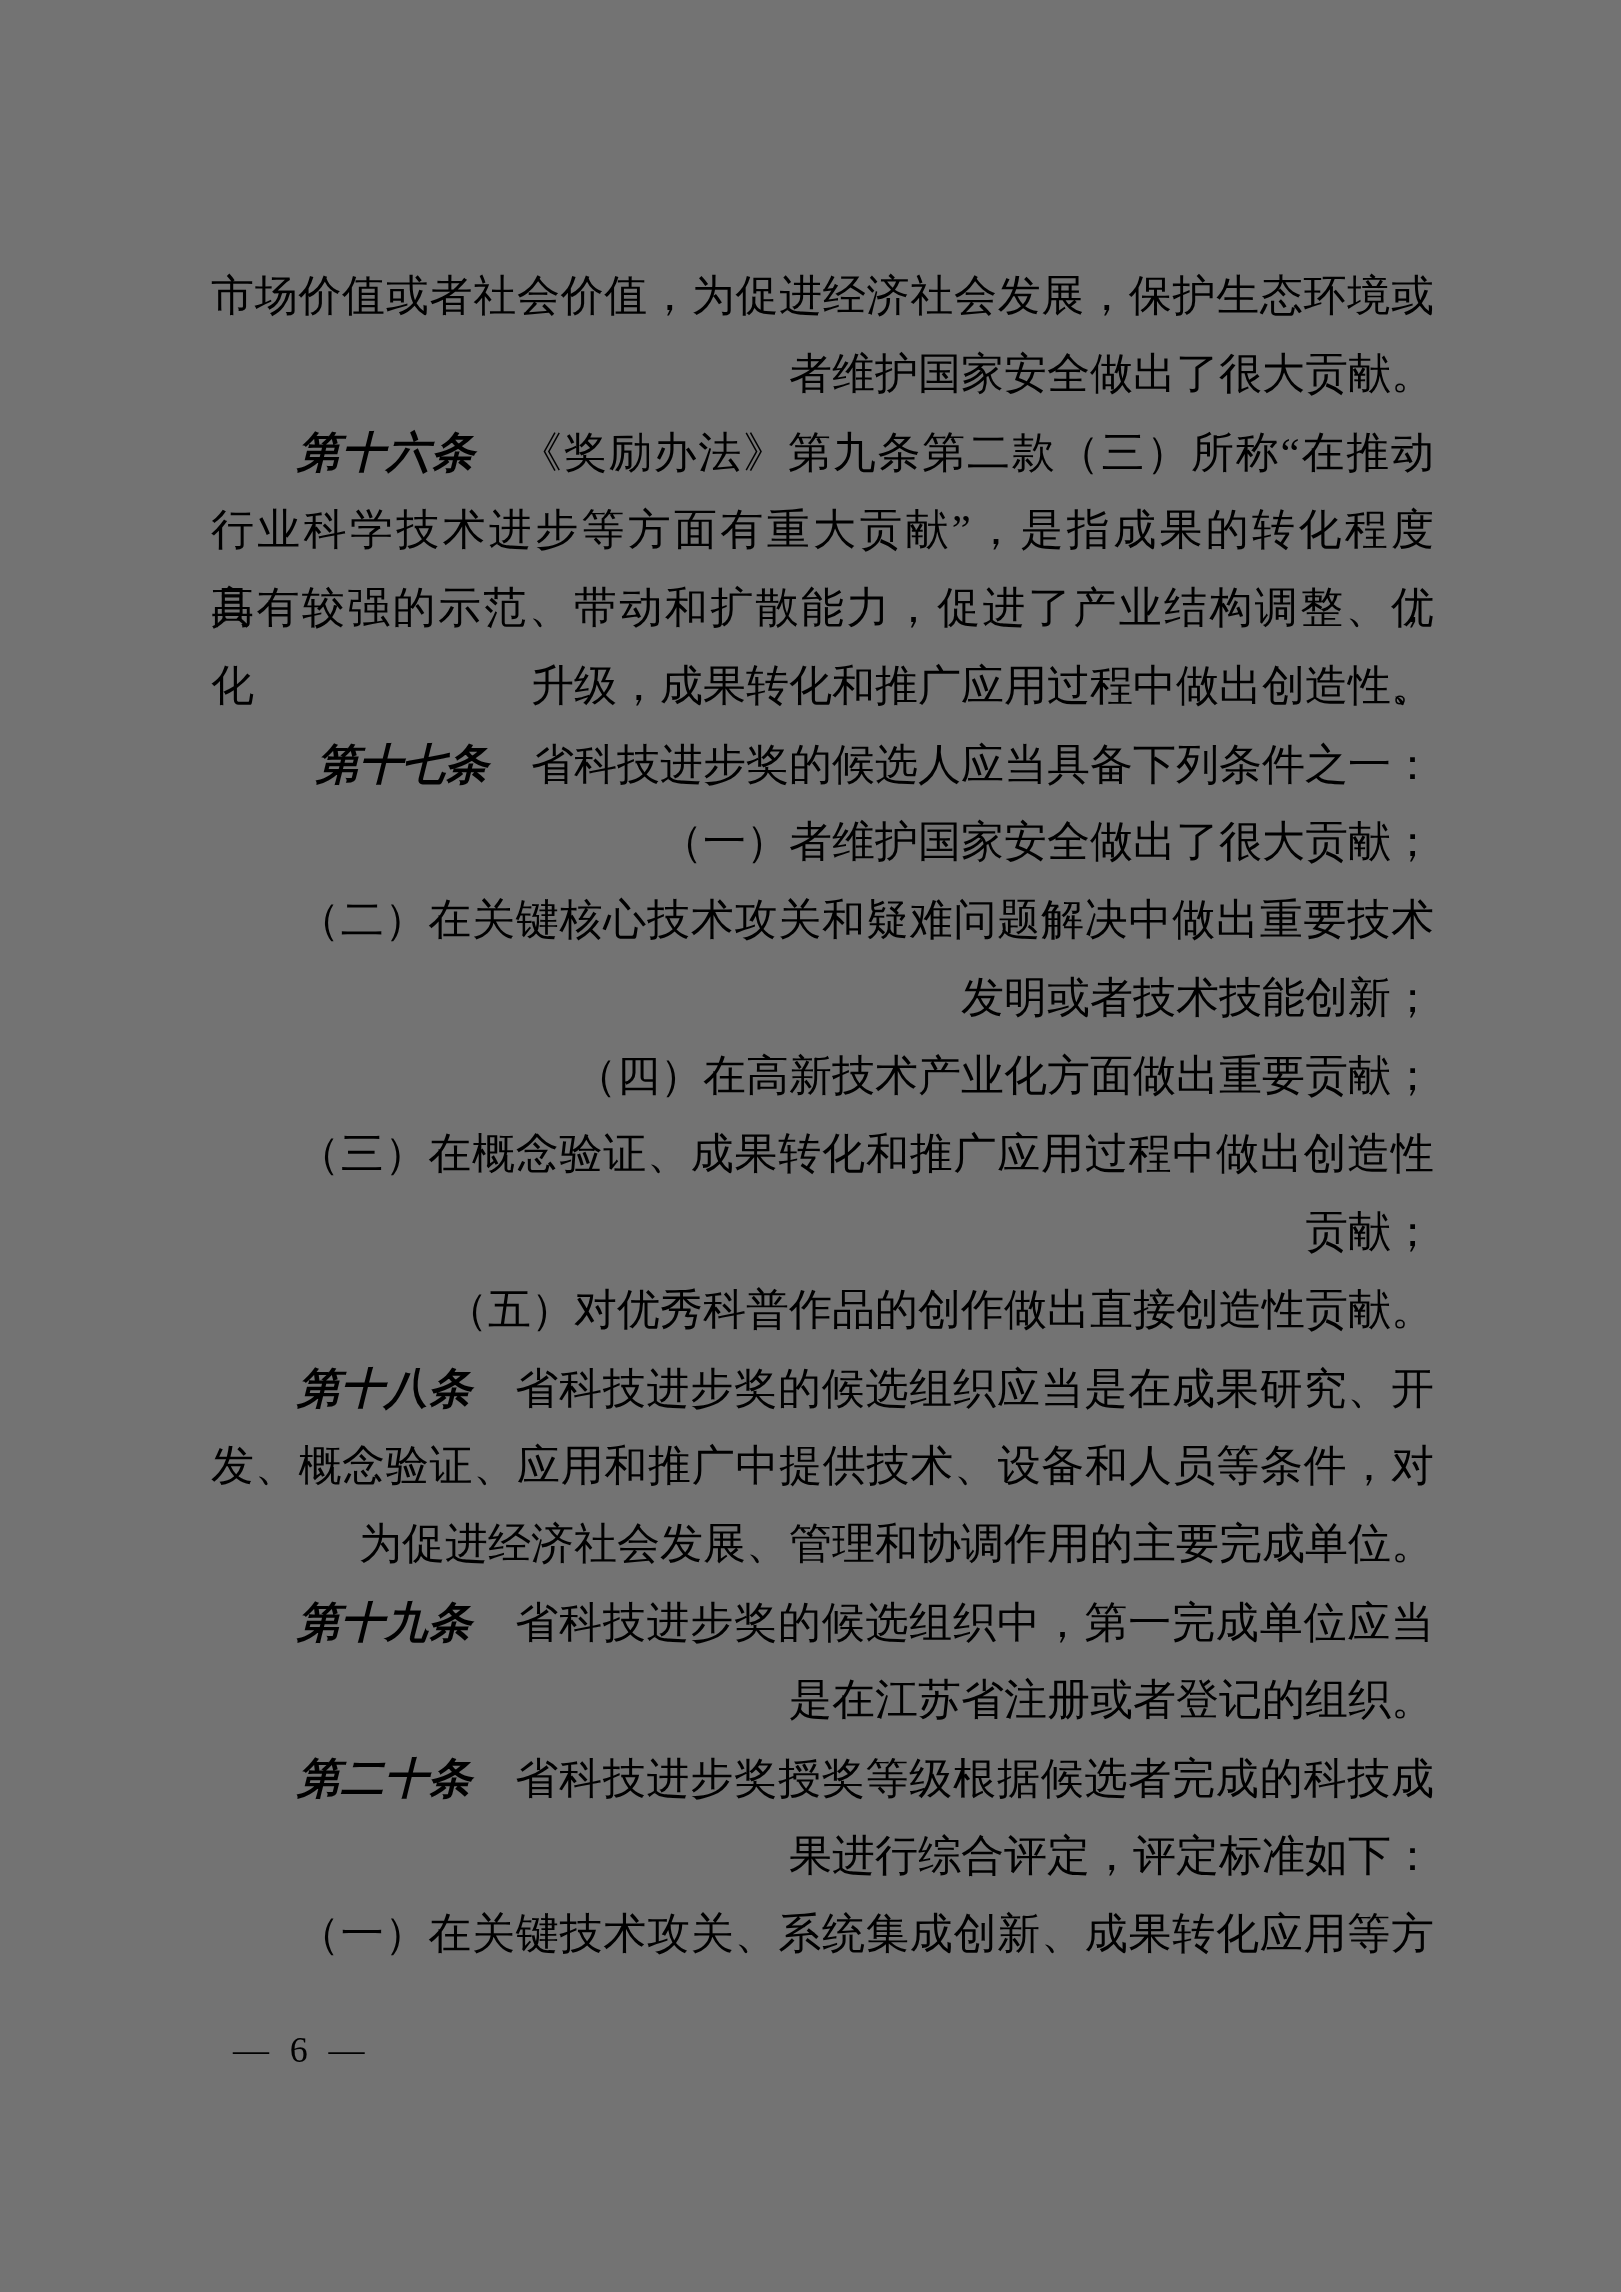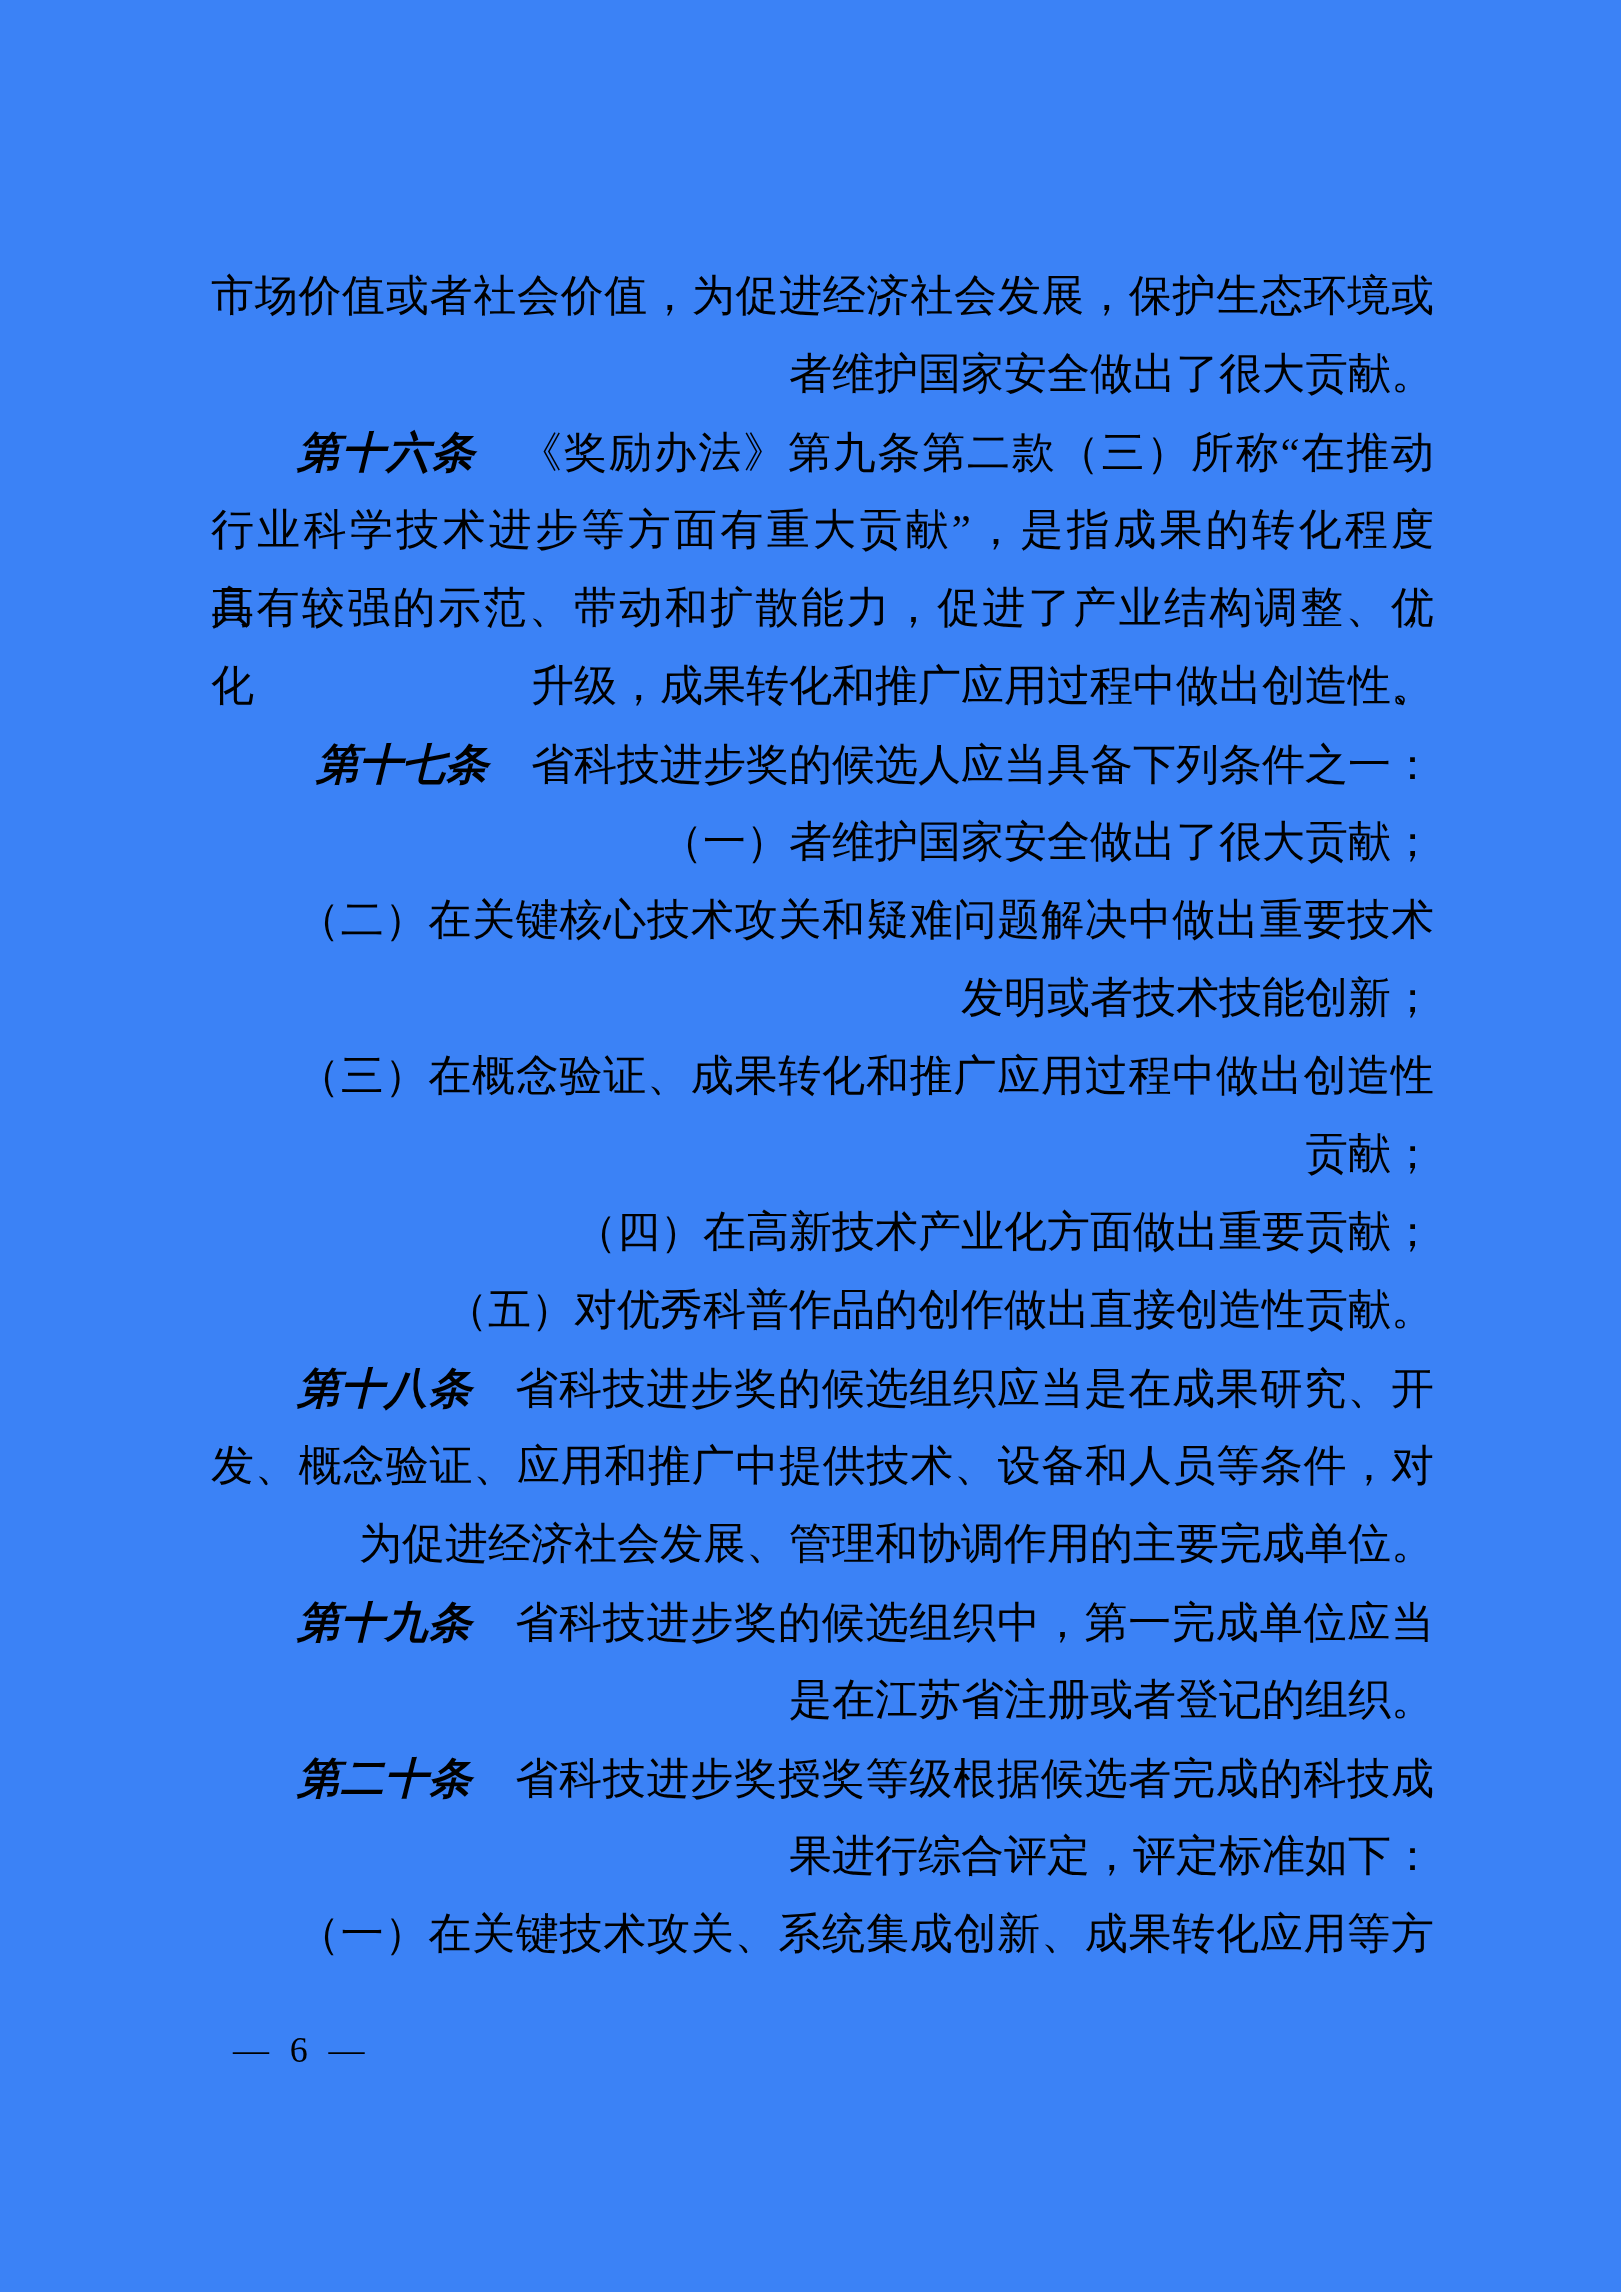--- a/index.html
+++ b/index.html
@@ -12,21 +12,21 @@
     width: 1621px;
     height: 2293px;
     position: relative;
     overflow: hidden;
     font-family: "Liberation Serif", serif;
     color: #000000;
   }
   .sheet {
     position: absolute;
     inset: 0;
-    background: #3b82f6;
+    background: #737373;
   }
   .content {
     position: absolute;
     left: 211px;
     top: 257px;
     width: 1223px;
   }
   .para {
     margin: 0;
     padding: 0;
@@ -86,25 +86,25 @@
         <div class="line indent-first"><span class="article-term">第十七条</span><span>省科技进步奖的候选人应当具备下列条件之一：</span></div>
       </div>
       <div class="para">
         <div class="line indent-first">（一）者维护国家安全做出了很大贡献；</div>
       </div>
       <div class="para">
         <div class="line full indent-first">（二）在关键核心技术攻关和疑难问题解决中做出重要技术</div>
         <div class="line">发明或者技术技能创新；</div>
       </div>
       <div class="para">
+        <div class="line indent-first">（四）在高新技术产业化方面做出重要贡献；</div>
+      </div>
+      <div class="para">
         <div class="line full indent-first">（三）在概念验证、成果转化和推广应用过程中做出创造性</div>
         <div class="line">贡献；</div>
-      </div>
-      <div class="para">
-        <div class="line indent-first">（四）在高新技术产业化方面做出重要贡献；</div>
       </div>
       <div class="para">
         <div class="line indent-first">（五）对优秀科普作品的创作做出直接创造性贡献。</div>
       </div>
       <div class="para">
         <div class="line full indent-first"><span class="article-term">第十八条</span><span>省科技进步奖的候选组织应当是在成果研究、开</span></div>
         <div class="line full">发、概念验证、应用和推广中提供技术、设备和人员等条件，对</div>
         <div class="line">为促进经济社会发展、管理和协调作用的主要完成单位。</div>
       </div>
       <div class="para">

